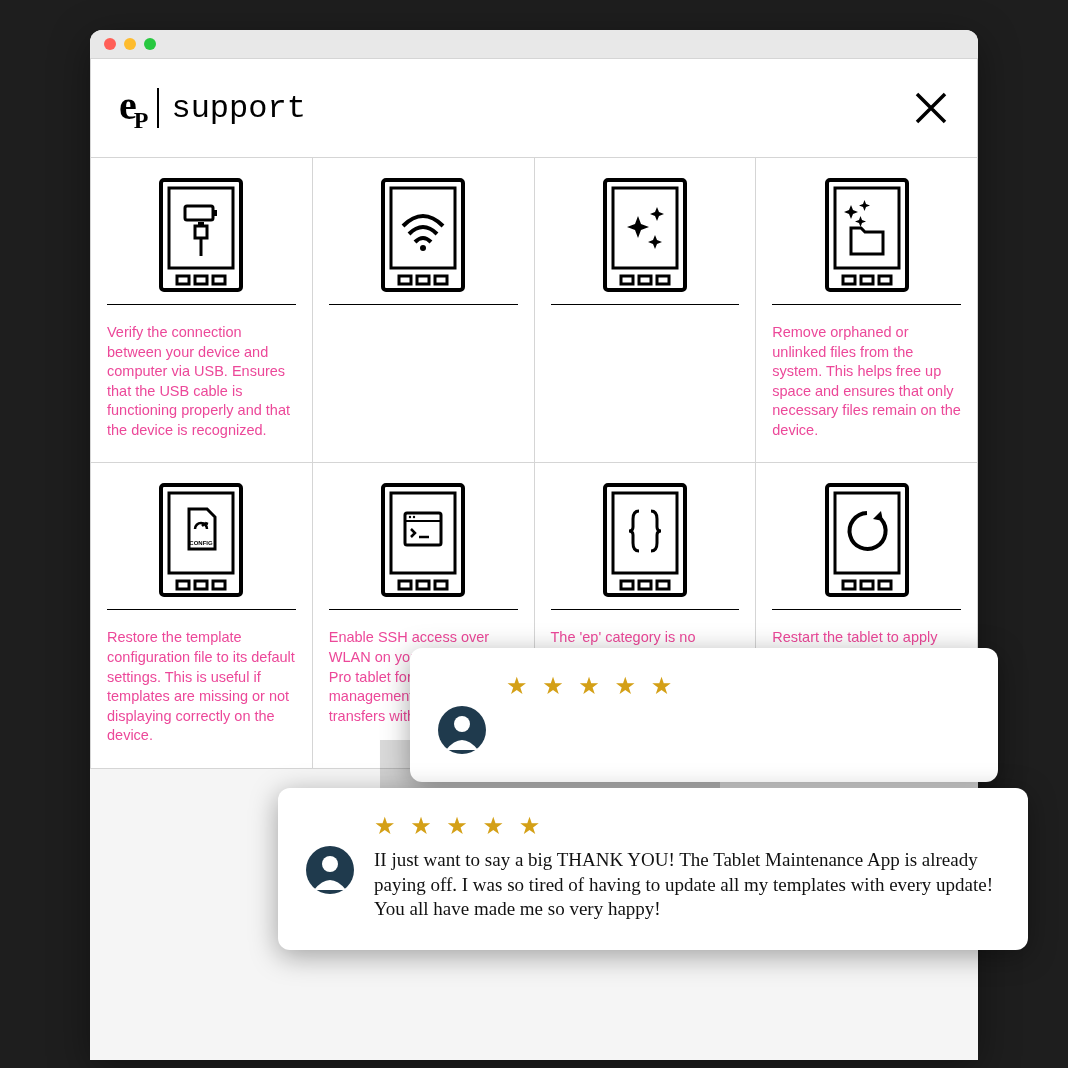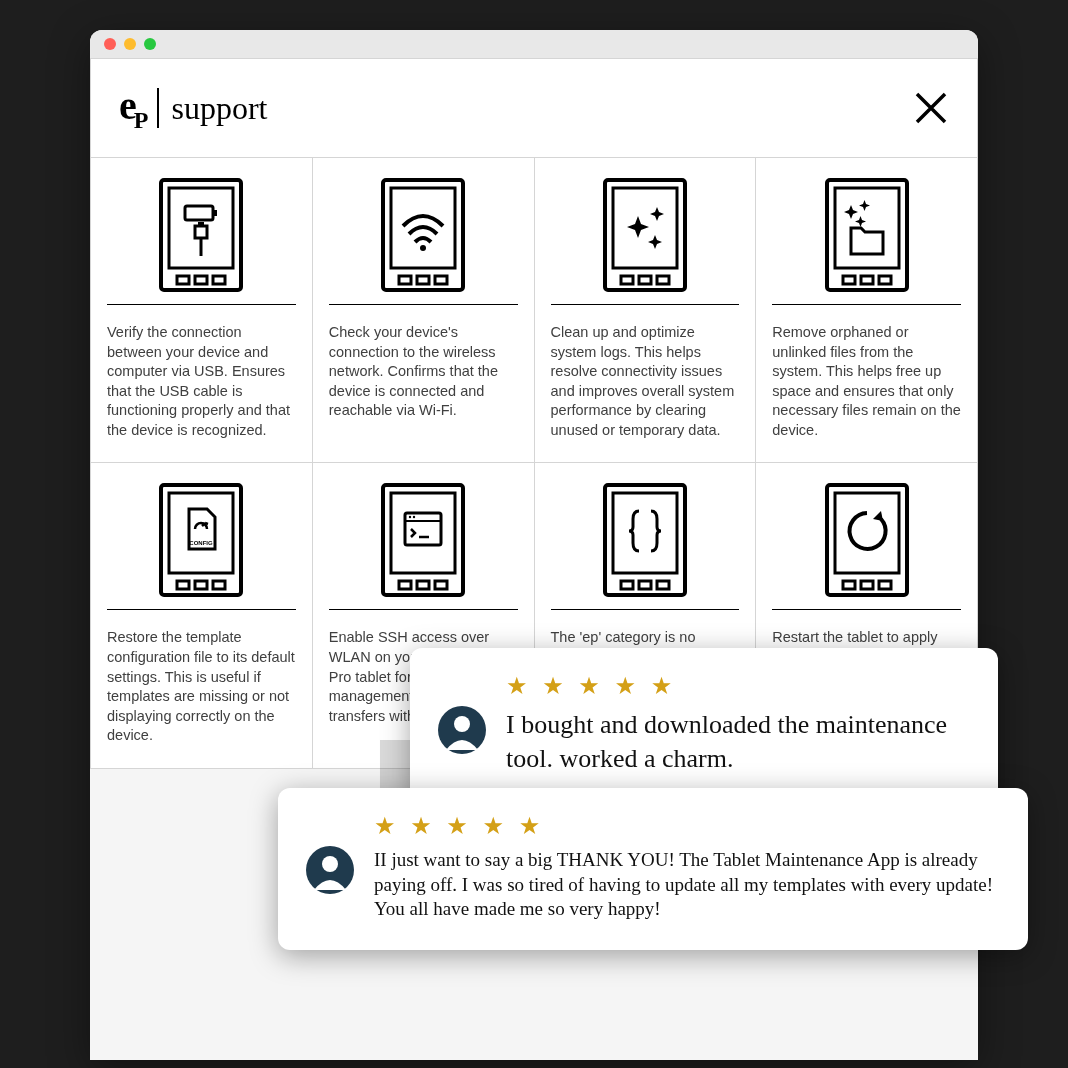--- a/index.html
+++ b/index.html
@@ -53,21 +53,21 @@
     font-family: Georgia, serif;
     font-size: 40px;
     font-weight: bold;
     letter-spacing: -3px;
   }
   .logo .p { font-size: 24px; vertical-align: sub; }
   .brand-divider {
     width: 2px; height: 40px; background: #000;
   }
   .brand-text {
-    font-family: Liberation Serif, serif;
+    font-family: Liberation Mono, monospace;
     font-size: 32px;
   }
   .close-x {
     width: 36px; height: 36px;
     cursor: pointer;
   }
 
   .grid {
     display: grid;
     grid-template-columns: repeat(4, 1fr);
@@ -88,21 +88,21 @@
     margin-bottom: 10px;
   }
   .card-divider {
     height: 1px;
     background: #000;
     margin: 10px 0 18px 0;
   }
   .card-text {
     font-size: 14.5px;
     line-height: 1.35;
-    color: #404040;
+    color: #ec4899;
   }
 
   .tablet-svg { width: 92px; height: 118px; }
 
   
   .review {
     position: absolute;
     background: #fff;
     border-radius: 12px;
     box-shadow: 0 6px 28px rgba(0,0,0,0.35);
@@ -189,38 +189,36 @@
           <rect x="22" y="100" width="12" height="8" fill="none" stroke="#000" stroke-width="3"></rect>
           <rect x="40" y="100" width="12" height="8" fill="none" stroke="#000" stroke-width="3"></rect>
           <rect x="58" y="100" width="12" height="8" fill="none" stroke="#000" stroke-width="3"></rect>
           <path d="M26 50 Q46 30 66 50" fill="none" stroke="#000" stroke-width="4"></path>
           <path d="M32 58 Q46 44 60 58" fill="none" stroke="#000" stroke-width="4"></path>
           <path d="M38 66 Q46 58 54 66" fill="none" stroke="#000" stroke-width="4"></path>
           <circle cx="46" cy="72" r="3" fill="#000"></circle>
         </svg>
       </div>
       <div class="card-divider"></div>
-      <div class="card-text">Check your device's connection to the wireless network. Confirms that the device is connected and reachable via Wi-Fi.</div>
     </div>
 
     <div class="card">
       <div class="card-icon">
         <svg class="tablet-svg" viewBox="0 0 92 118">
           <rect x="6" y="4" width="80" height="110" rx="3" fill="none" stroke="#000" stroke-width="4"></rect>
           <rect x="14" y="12" width="64" height="80" fill="none" stroke="#000" stroke-width="3"></rect>
           <rect x="22" y="100" width="12" height="8" fill="none" stroke="#000" stroke-width="3"></rect>
           <rect x="40" y="100" width="12" height="8" fill="none" stroke="#000" stroke-width="3"></rect>
           <rect x="58" y="100" width="12" height="8" fill="none" stroke="#000" stroke-width="3"></rect>
           <path d="M36 48 l3 -8 l3 8 l8 3 l-8 3 l-3 8 l-3 -8 l-8 -3 z" fill="#000"></path>
           <path d="M56 36 l2 -5 l2 5 l5 2 l-5 2 l-2 5 l-2 -5 l-5 -2 z" fill="#000"></path>
           <path d="M54 64 l2 -5 l2 5 l5 2 l-5 2 l-2 5 l-2 -5 l-5 -2 z" fill="#000"></path>
         </svg>
       </div>
       <div class="card-divider"></div>
-      <div class="card-text">Clean up and optimize system logs. This helps resolve connectivity issues and improves overall system performance by clearing unused or temporary data.</div>
     </div>
 
     <div class="card">
       <div class="card-icon">
         <svg class="tablet-svg" viewBox="0 0 92 118">
           <rect x="6" y="4" width="80" height="110" rx="3" fill="none" stroke="#000" stroke-width="4"></rect>
           <rect x="14" y="12" width="64" height="80" fill="none" stroke="#000" stroke-width="3"></rect>
           <rect x="22" y="100" width="12" height="8" fill="none" stroke="#000" stroke-width="3"></rect>
           <rect x="40" y="100" width="12" height="8" fill="none" stroke="#000" stroke-width="3"></rect>
           <rect x="58" y="100" width="12" height="8" fill="none" stroke="#000" stroke-width="3"></rect>
@@ -312,21 +310,20 @@
 <div class="review review1">
   <div class="avatar">
     <svg viewBox="0 0 48 48">
         <circle cx="24" cy="24" r="24" fill="#1f3a4d"></circle>
         <circle cx="24" cy="18" r="8" fill="#fff"></circle>
         <path d="M8 44 q16 -20 32 0" fill="#fff"></path>
       </svg>
   </div>
   <div class="content">
     <div class="stars">★ ★ ★ ★ ★</div>
-    <div class="review-text">I bought and downloaded the maintenance tool. worked a charm.</div>
   </div>
 </div>
 
 <div class="review review2">
   <div class="avatar">
     <svg viewBox="0 0 48 48">
         <circle cx="24" cy="24" r="24" fill="#1f3a4d"></circle>
         <circle cx="24" cy="18" r="8" fill="#fff"></circle>
         <path d="M8 44 q16 -20 32 0" fill="#fff"></path>
       </svg>

